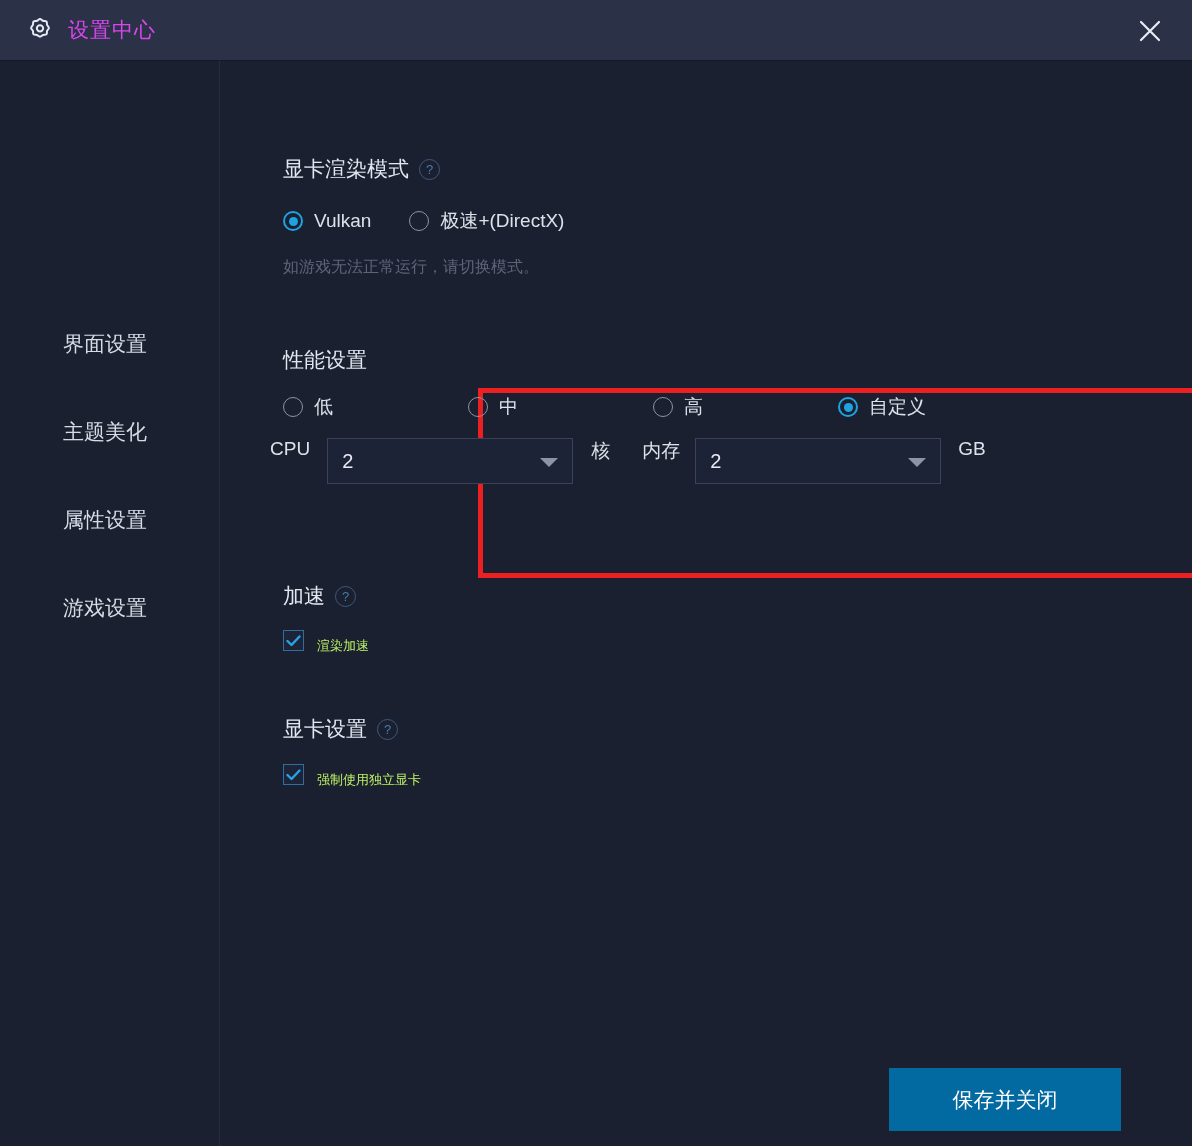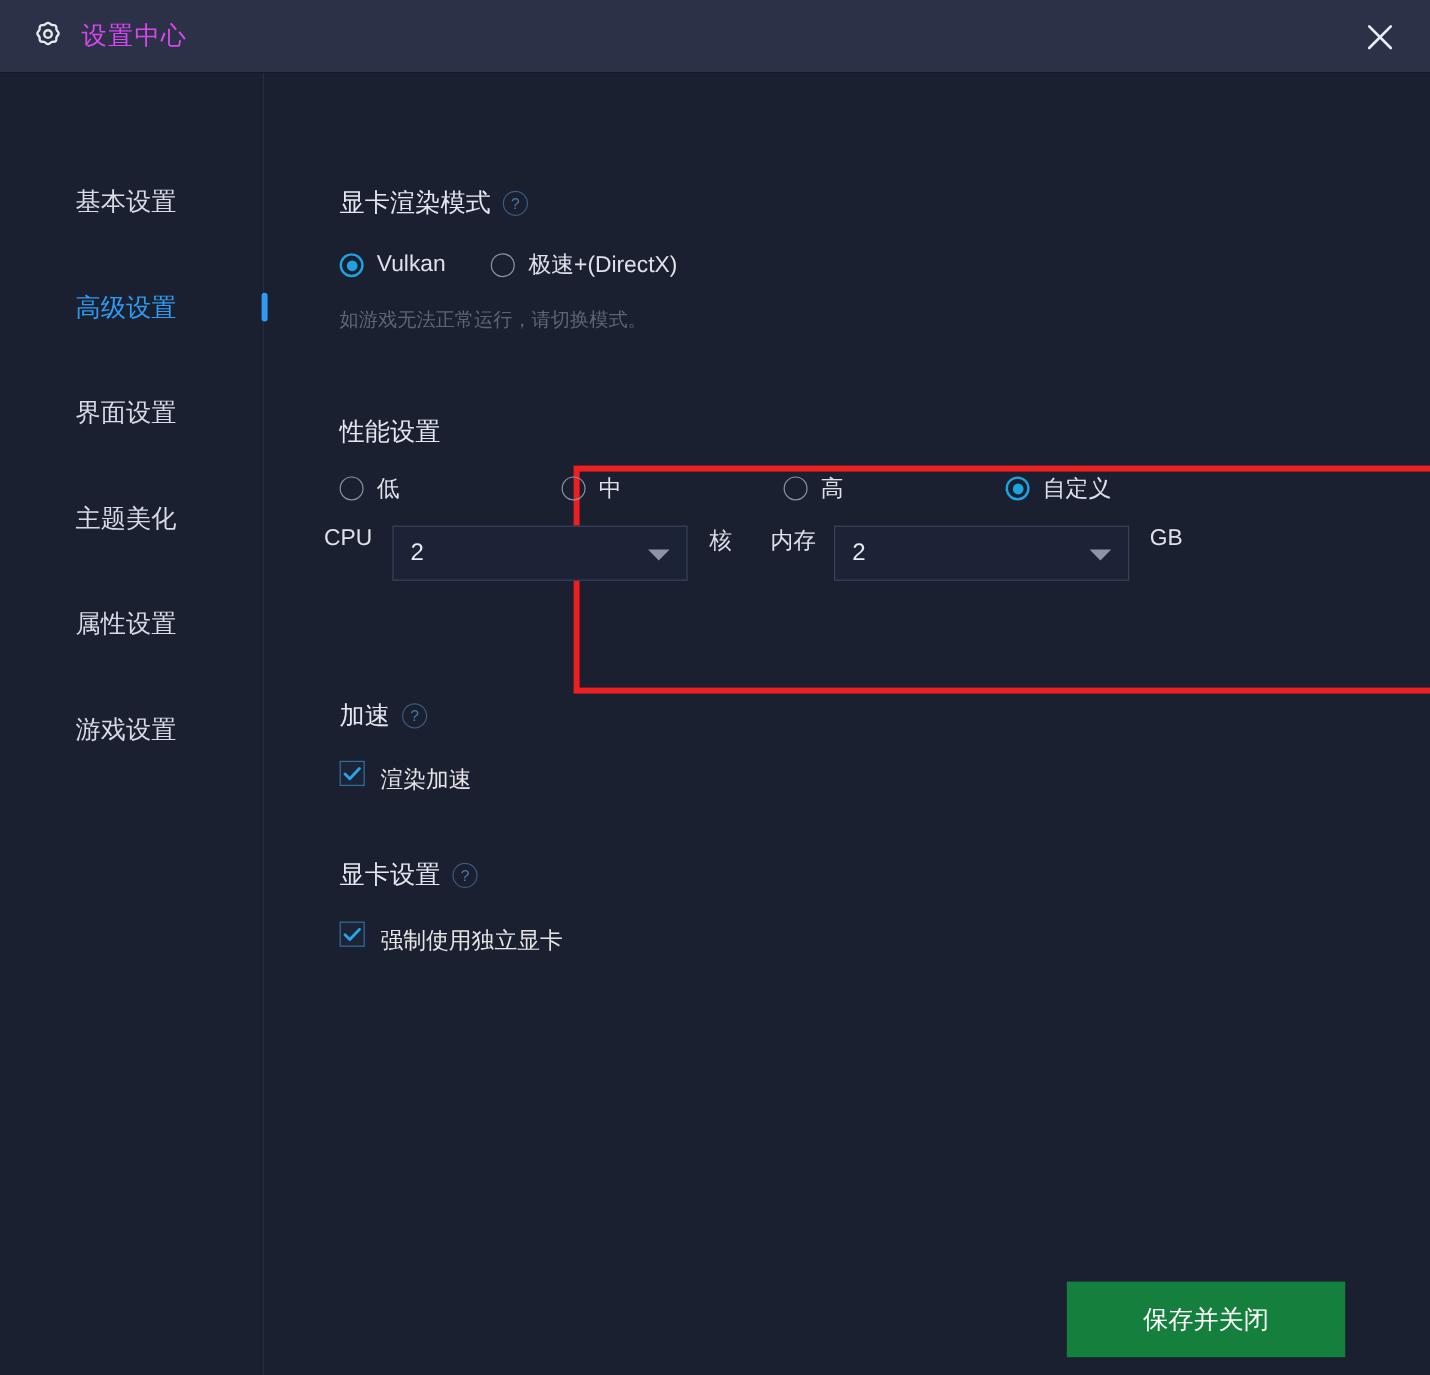--- a/index.html
+++ b/index.html
@@ -92,21 +92,21 @@
   .radio-label { margin-left: 11px; font-size: 19px; color: #dde1ea; white-space: nowrap; }
 
   
   .check-row { display: flex; align-items: center; cursor: pointer; }
   .checkbox {
     width: 21px; height: 21px;
     border: 1.6px solid #2f6f9e; background: #1d2438;
     display: inline-flex; align-items: center; justify-content: center;
     flex: none;
   }
-  .check-label { margin-left: 13px; font-size: 19px; color: #e5e5e5; margin-top: 11px; }
+  .check-label { margin-left: 13px; font-size: 13px; color: #bef264; margin-top: 11px; }
 
   
   .perf-box {
     position: absolute; left: 258px; top: 327px;
     width: 826px; height: 190px;
     border: 5px solid #ec2020;
   }
   .dropdown {
     position: relative;
     border: 1px solid #3a4159;
@@ -123,21 +123,21 @@
     border-left: 9px solid transparent;
     border-right: 9px solid transparent;
     border-top: 9px solid #8d94a6;
   }
   .unit-label { font-size: 19px; color: #dde1ea; }
 
   
   .save-btn {
     position: absolute; left: 889px; top: 1007px;
     width: 232px; height: 63px;
-    background: #15803d;
+    background: #0369a1;
     color: #ffffff; font-size: 21px;
     display: flex; align-items: center; justify-content: center;
     cursor: pointer; border: none;
     font-family: Liberation Sans, sans-serif;
   }
 </style>
 </head>
 <body>
 
 <div class="titlebar">
@@ -151,27 +151,20 @@
   <div class="close-btn">
     <svg width="30" height="30" viewBox="0 0 30 30">
       <path d="M6 6 L24 24 M24 6 L6 24" stroke="#e8ecf5" stroke-width="2.2" stroke-linecap="round"></path>
     </svg>
   </div>
 </div>
 
 <div class="body-area">
 
   <div class="sidebar">
-    <div class="nav-item" style="top:0; position:absolute; top:86px; width:220px;">
-      <span>基本设置</span>
-    </div>
-    <div class="nav-item active" style="position:absolute; top:174px; width:220px;">
-      <span>高级设置</span>
-      <span class="nav-indicator"></span>
-    </div>
     <div class="nav-item" style="position:absolute; top:262px; width:220px;">
       <span>界面设置</span>
     </div>
     <div class="nav-item" style="position:absolute; top:350px; width:215px;">
       <span>主题美化</span>
     </div>
     <div class="nav-item" style="position:absolute; top:438px; width:220px;">
       <span>属性设置</span>
     </div>
     <div class="nav-item" style="position:absolute; top:526px; width:220px;">

